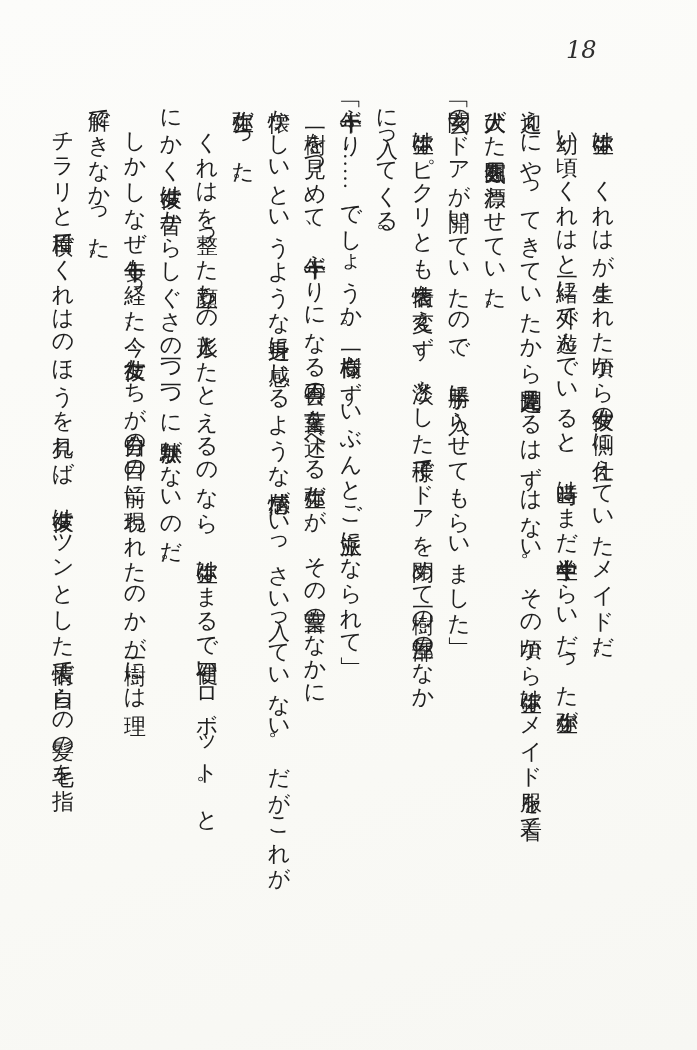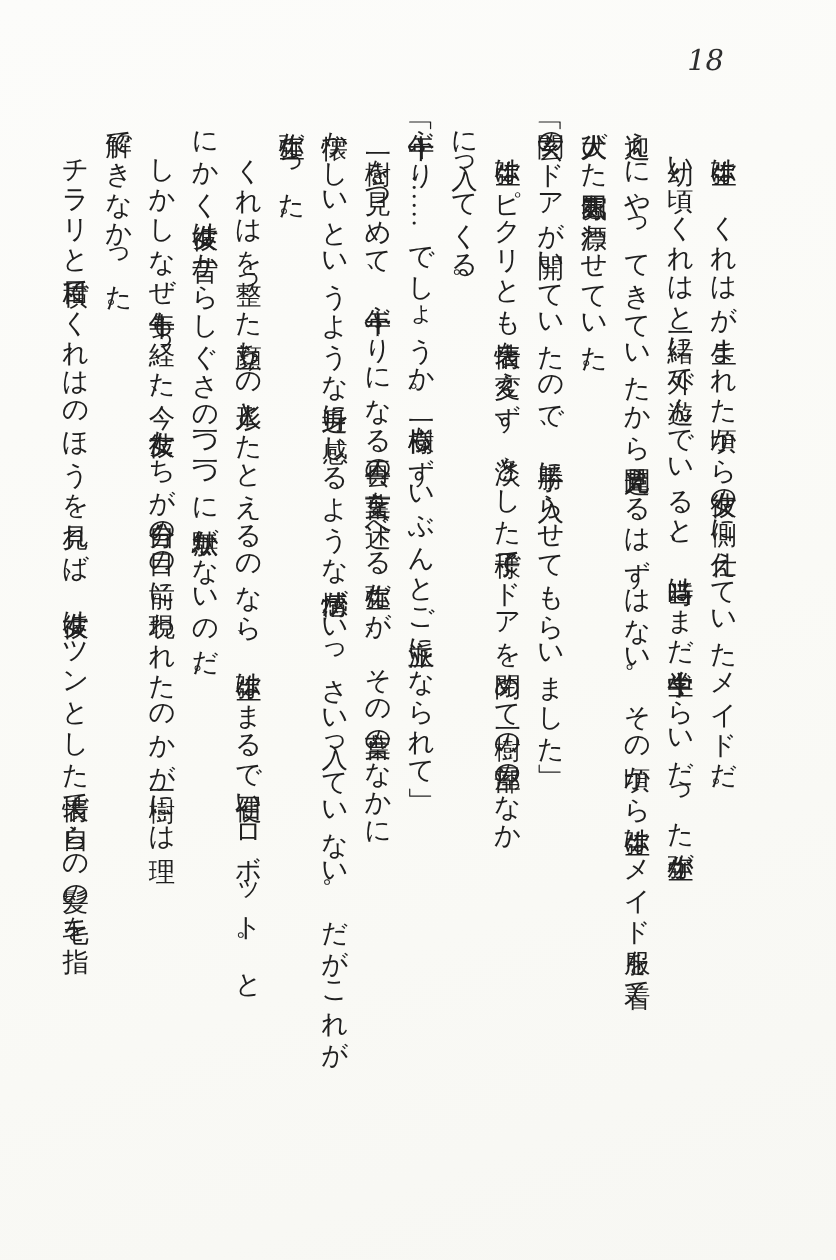--- a/index.html
+++ b/index.html
@@ -14,21 +14,21 @@
     margin: 0 auto;
     background: linear-gradient(160deg, #fcfcfa 0%, #fafaf6 55%, #f7f7f3 100%);
     overflow: hidden;
     font-family: "DejaVu Serif", "Liberation Serif", serif;
   }
   .page-number {
     position: absolute;
     top: 36px;
     left: 566px;
     width: 44px;
-    text-align: center;
+    text-align: left;
     font-style: italic;
     font-size: 24px;
     color: #2e2e2e;
     font-family: "DejaVu Serif", "Liberation Serif", serif;
   }
   .text-block {
     position: absolute;
     top: 94px;
     right: 76px;
     height: 884px;

